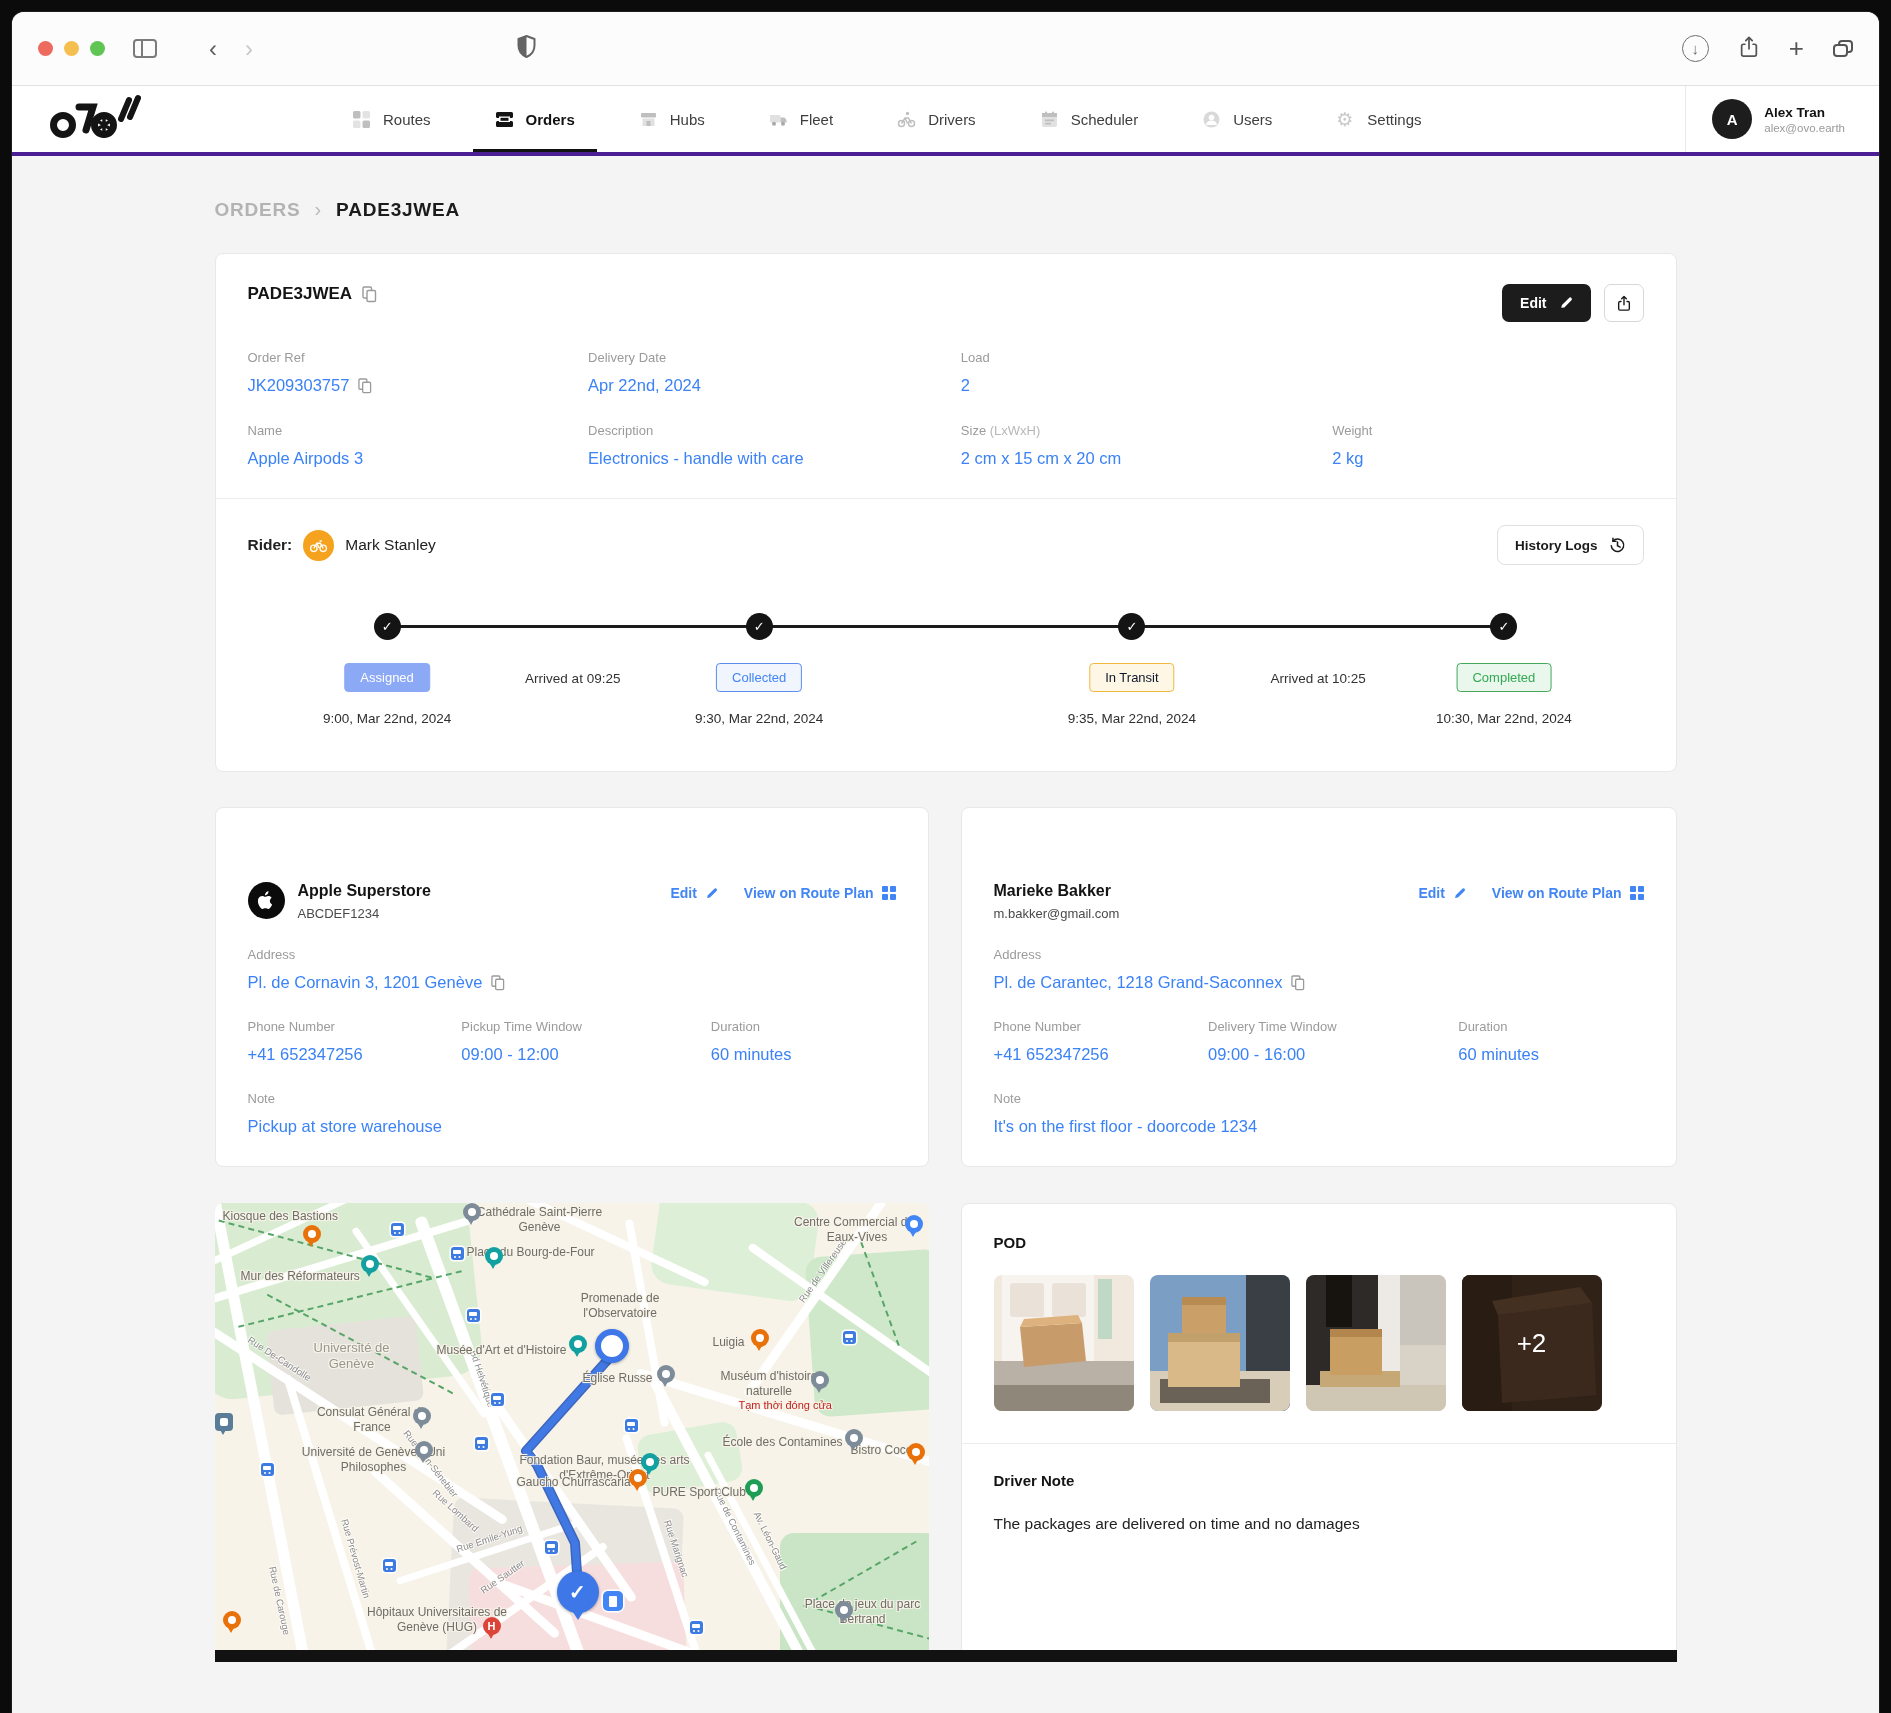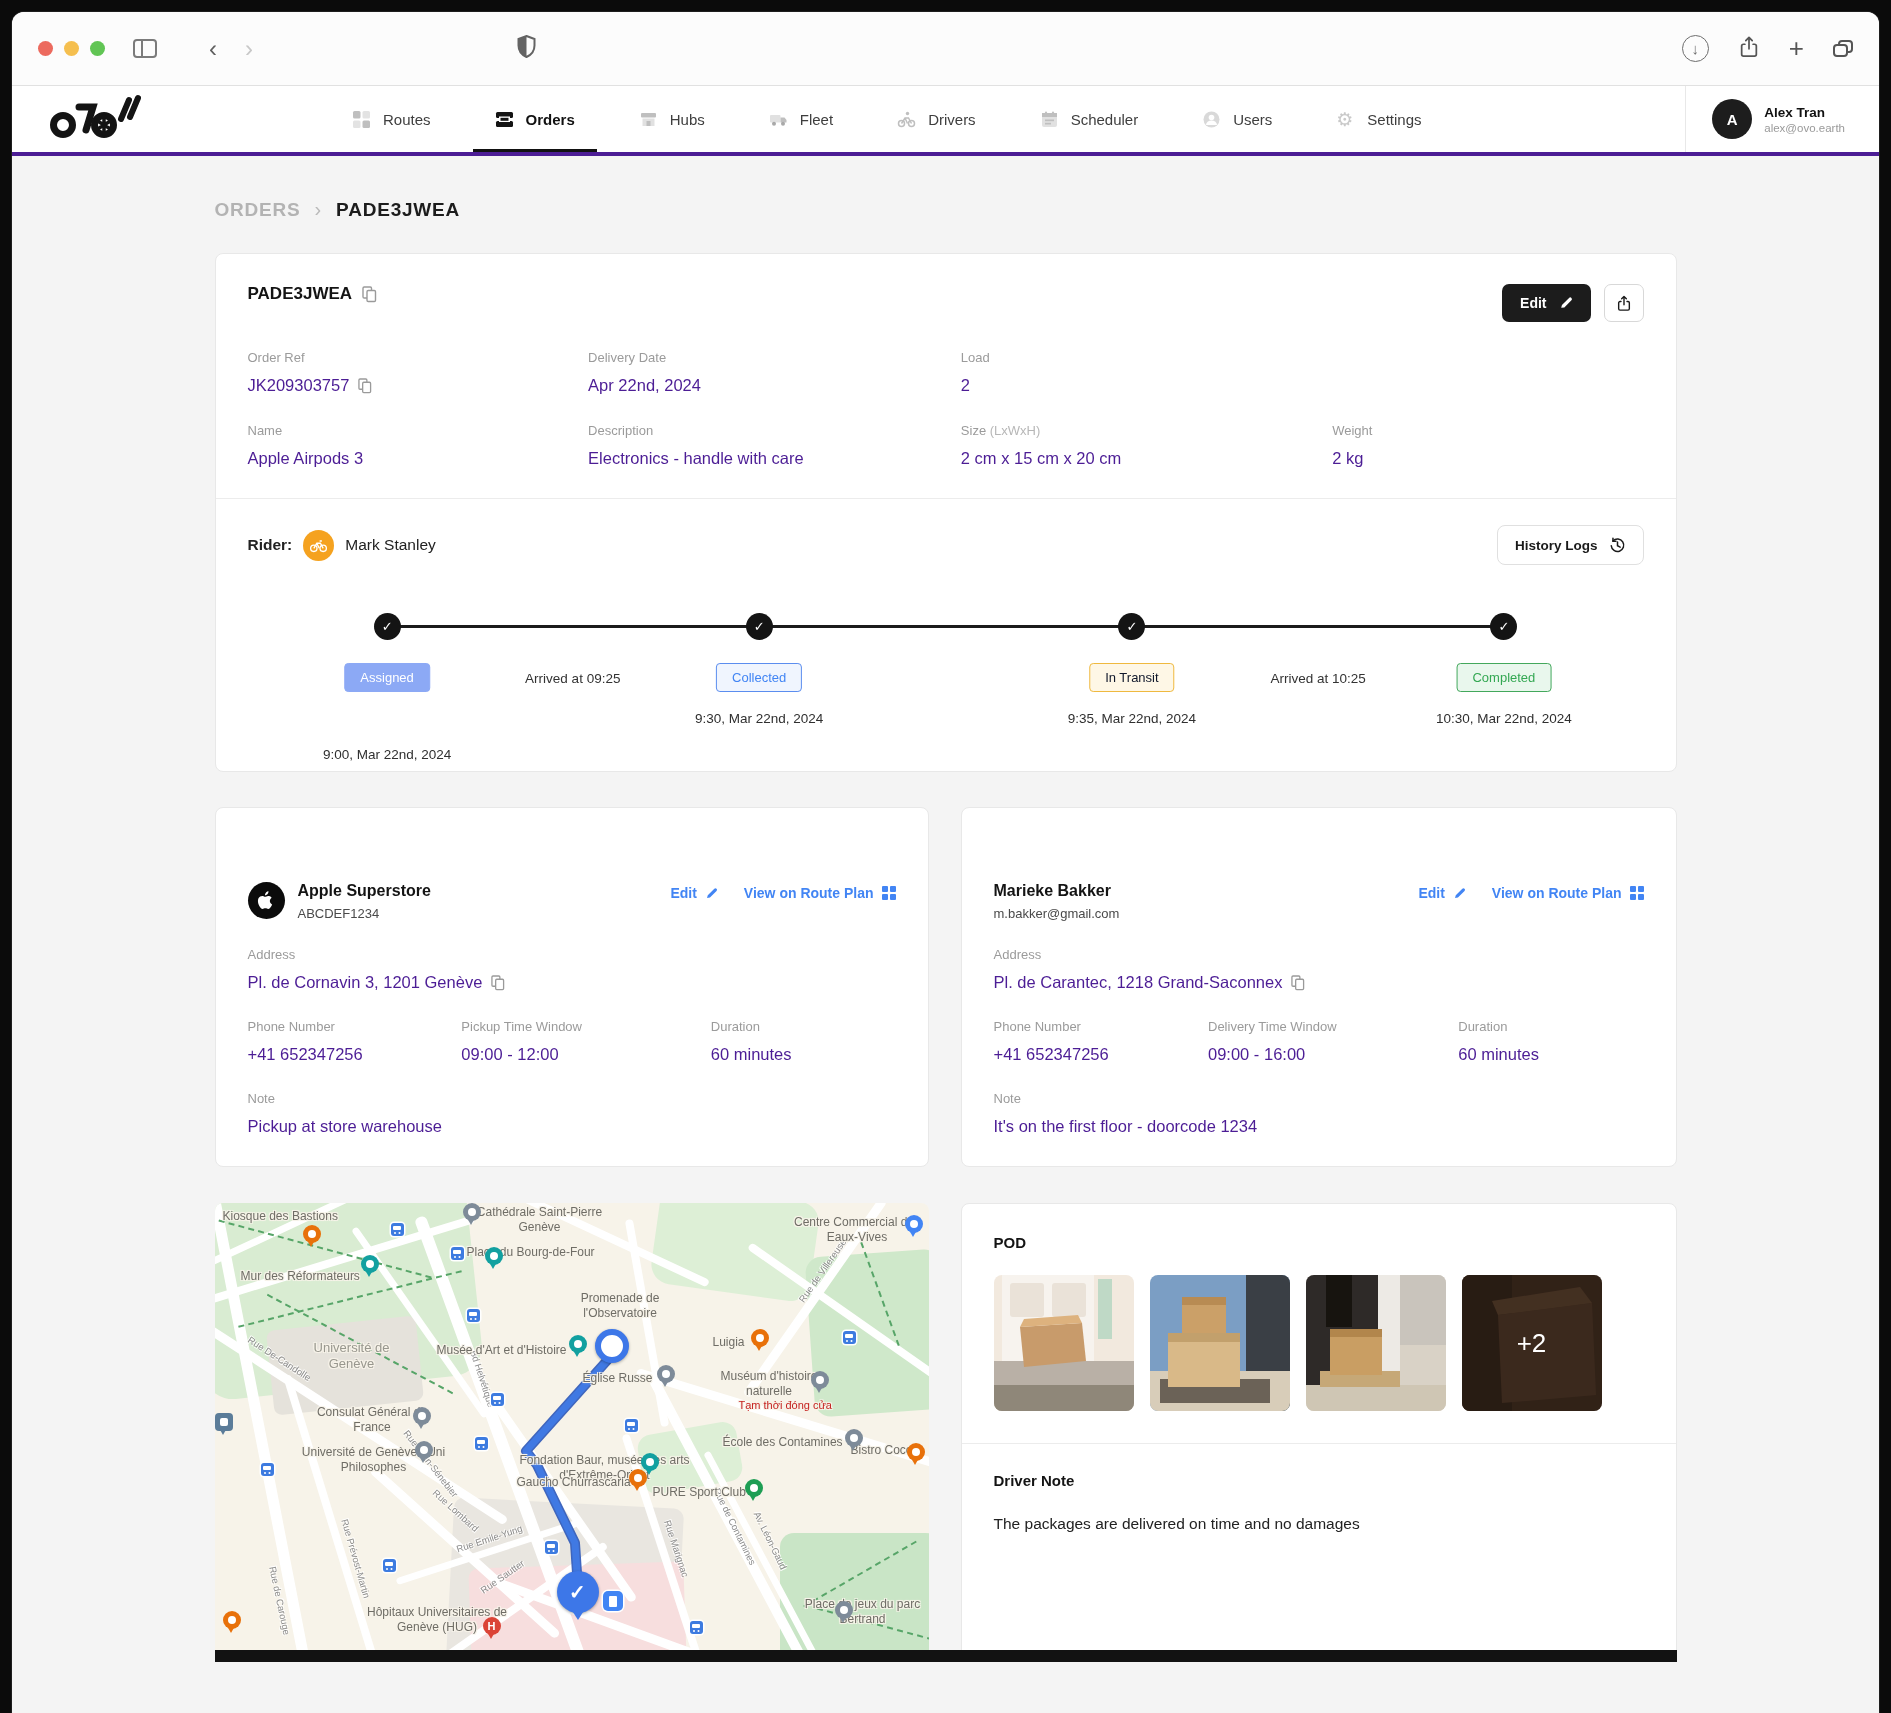--- a/index.html
+++ b/index.html
@@ -46,21 +46,21 @@
 
   .card { background:#fff; border:1px solid #E8E8E8; border-radius:8px; }
   .order-head { display:flex; justify-content:space-between; align-items:flex-start; padding:30px 32px 0; }
   .order-title-row { display:flex; align-items:center; gap:10px; font-size:17px; font-weight:700; color:#141414; }
   .head-btns { display:flex; gap:13px; }
   .btn-edit { background:#1C1C1C; color:#fff; border:none; border-radius:7px; height:38px; padding:0 18px; font-size:14px; font-weight:700; display:flex; align-items:center; gap:12px; cursor:pointer; font-family:inherit; }
   .btn-share { background:#fff; border:1.5px solid #D8D8D8; border-radius:7px; width:40px; height:38px; display:flex; align-items:center; justify-content:center; cursor:pointer; }
   .fields { display:grid; grid-template-columns:24.4% 26.7% 26.6% 22.3%; row-gap:28px; padding:28px 32px 30px; }
   .f-label { font-size:13px; color:#9B9B9B; margin-bottom:11px; }
   .f-label .sub { opacity:.72; }
-  .f-value { font-size:16.5px; color:#4c1d95; display:flex; align-items:center; gap:9px; }
+  .f-value { font-size:16.5px; color:#3b82f6; display:flex; align-items:center; gap:9px; }
   .divider { border-top:1px solid #ECECEC; }
 
   .rider-section { padding:26px 32px 34px; }
   .rider-row { display:flex; justify-content:space-between; align-items:center; }
   .rider-left { display:flex; align-items:center; gap:11px; font-size:15.5px; color:#222; }
   .rider-label { font-weight:700; }
   .bike-avatar { width:31px; height:31px; border-radius:50%; background:#F5A21F; display:flex; align-items:center; justify-content:center; }
   .btn-history { background:#fff; border:1.5px solid #E0E0E0; border-radius:8px; height:40px; padding:0 17px; font-size:13.5px; font-weight:700; color:#1a1a1a; display:flex; align-items:center; gap:11px; cursor:pointer; font-family:inherit; }
   .timeline { position:relative; height:158px; margin-top:14px; }
   .tl-line { position:absolute; top:46px; left:10%; right:10%; height:3px; background:#1b1b1b; }
@@ -378,21 +378,21 @@
           <div class="tl-dot" style="left:10%;">✓</div>
           <div class="tl-dot" style="left:36.65%;">✓</div>
           <div class="tl-dot" style="left:63.35%;">✓</div>
           <div class="tl-dot" style="left:90%;">✓</div>
           <div class="tl-badge b-assigned" style="left:10%;">Assigned</div>
           <div class="tl-badge b-collected" style="left:36.65%;">Collected</div>
           <div class="tl-badge b-transit" style="left:63.35%;">In Transit</div>
           <div class="tl-badge b-completed" style="left:90%;">Completed</div>
           <div class="tl-arrive" style="left:23.3%;">Arrived at 09:25</div>
           <div class="tl-arrive" style="left:76.7%;">Arrived at 10:25</div>
-          <div class="tl-date" style="left:10%;margin-top:36px;">9:00, Mar 22nd, 2024</div>
+          <div class="tl-date" style="left:10%;">9:00, Mar 22nd, 2024</div>
           <div class="tl-date" style="left:36.65%;">9:30, Mar 22nd, 2024</div>
           <div class="tl-date" style="left:63.35%;">9:35, Mar 22nd, 2024</div>
           <div class="tl-date" style="left:90%;">10:30, Mar 22nd, 2024</div>
         </div>
       </div>
     </div>
 
 
     <div class="two-col">
       <div class="card loc-card">

